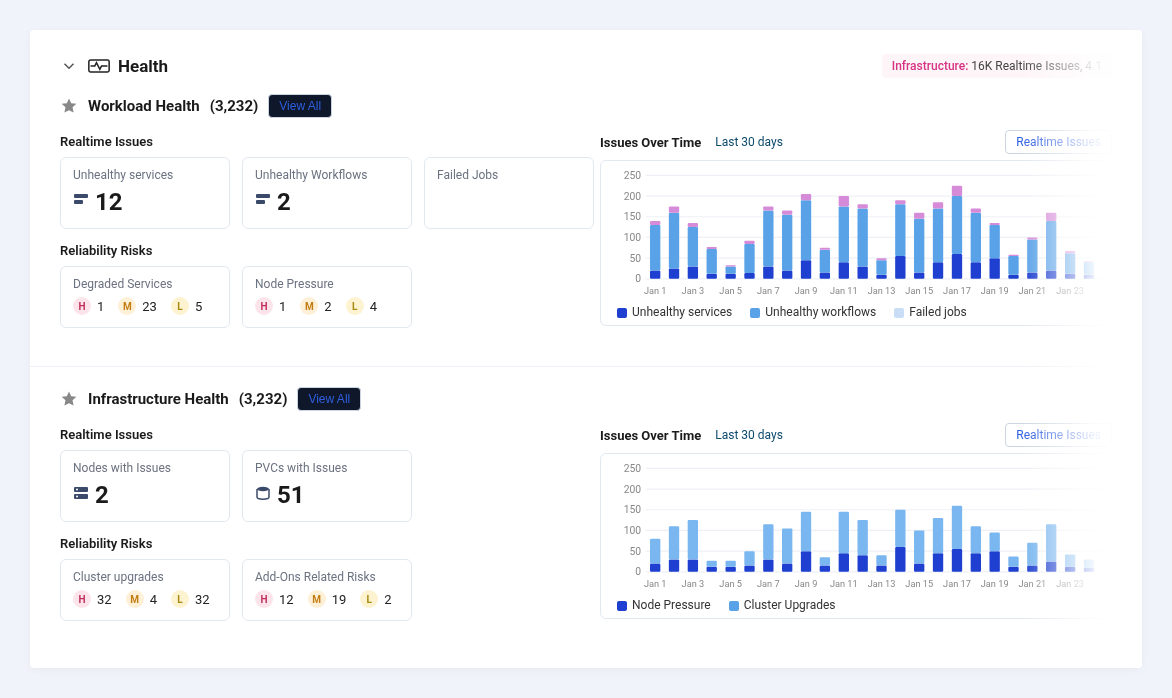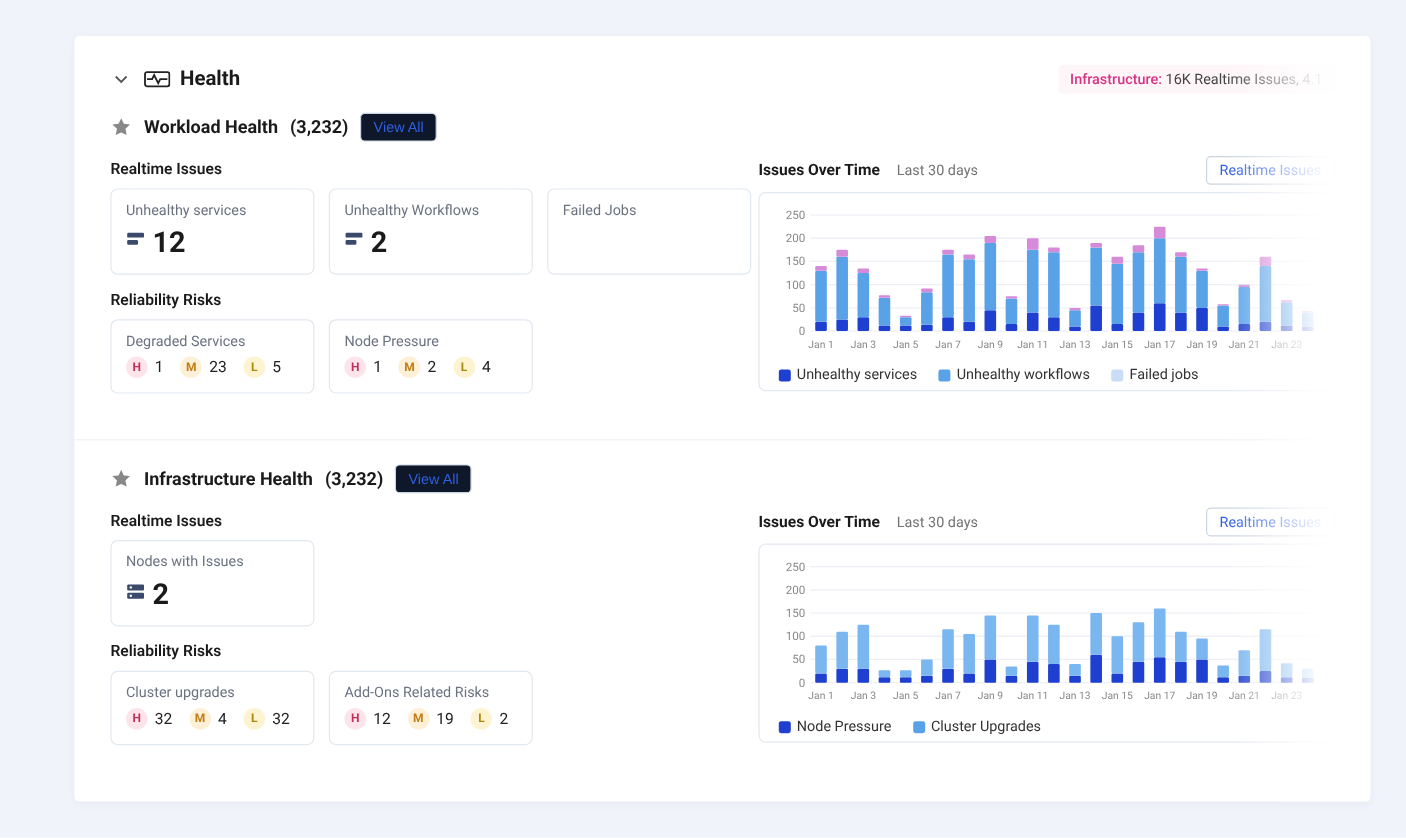--- a/index.html
+++ b/index.html
@@ -12,21 +12,20 @@
   padding: 30px;
 }
 .panel {
   background: #fff;
   border-radius: 4px;
   height: 638px;
   padding: 24px 0 0 0;
   overflow: hidden;
   box-shadow: 0 2px 8px rgba(0,0,0,0.04);
   position: relative;
-  margin-left: 32px;
 }
 .panel::after {
   content: "";
   position: absolute;
   top: 0; right: 0; bottom: 0;
   width: 120px;
   background: linear-gradient(to right, rgba(255,255,255,0) 0%, rgba(255,255,255,0.9) 60%, #fff 100%);
   pointer-events: none;
 }
 .header-row {
@@ -160,21 +159,21 @@
 .chip-m { background: #fef0d6; color: #c27e15; }
 .chip-l { background: #fdf3d0; color: #a88a10; }
 .risk-row .pair { display:flex; align-items:center; gap:6px; }
 .risk-row .v { color:#222; }
 .chart-head {
   display:flex; align-items:center; gap:14px;
   margin-bottom: 6px;
   justify-content: center;
 }
 .chart-title { font-size: 13px; font-weight:700; color:#1a1a1a; }
-.chart-sub { font-size: 12px; color:#737373; }
+.chart-sub { font-size: 12px; color:#0c4a6e; }
 .chart-pill {
   margin-left:auto;
   font-size:12px;
   color:#2f5fe0;
   border:1px solid #cbd5e1;
   border-radius:4px;
   padding:4px 10px;
   background:#fff;
 }
 .chart-area {
@@ -423,20 +422,30 @@
       <div class="card-value-row">
         <span><svg class="mini-icon" viewBox="0 0 16 16">
                       <rect x="1" y="2" width="14" height="5" rx="1"></rect>
                       <rect x="1" y="9" width="14" height="5" rx="1"></rect>
                       <circle cx="4" cy="4.5" r="1" fill="#fff"></circle>
                       <circle cx="4" cy="11.5" r="1" fill="#fff"></circle>
                     </svg></span>
         <span class="card-value">2</span>
       </div>
     </div>
+    <div class="card">
+      <div class="card-label">PVCs with Issues</div>
+      <div class="card-value-row">
+        <span><svg class="mini-icon" viewBox="0 0 16 16">
+                      <ellipse cx="8" cy="4" rx="6" ry="2.2"></ellipse>
+                      <path d="M2 4v8c0 1.2 2.7 2.2 6 2.2s6-1 6-2.2V4" fill="none" stroke="#3b4a6b" stroke-width="1.5"></path>
+                    </svg></span>
+        <span class="card-value">51</span>
+      </div>
+    </div>
             </div>
         <div class="subhead">Reliability Risks</div>
         <div class="card-row">
               <div class="card">
     <div class="card-label">Cluster upgrades</div>
     <div class="risk-row">
       <span class="pair">
                     <span class="chip chip-h">H</span>
                     <span class="v">32</span>
                   </span>

